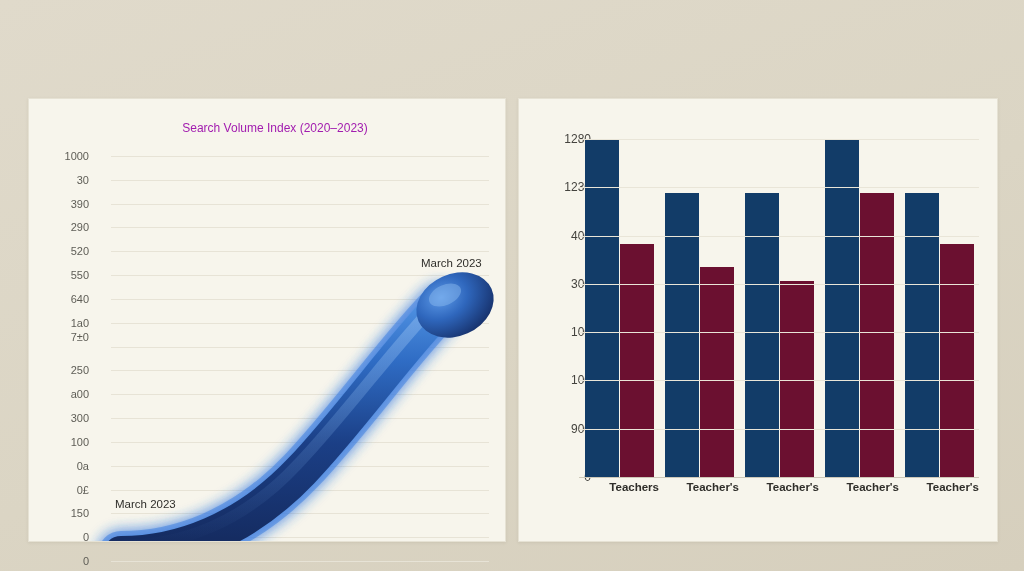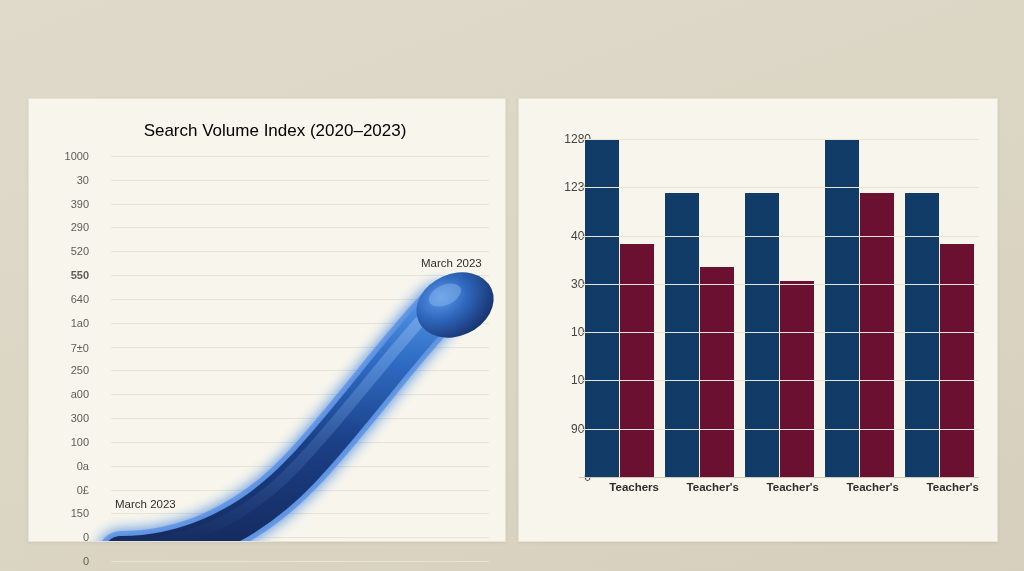--- a/index.html
+++ b/index.html
@@ -39,22 +39,22 @@
     box-shadow: 0 1px 3px rgba(90,80,60,0.10);
   }
   #panel-left  { left: 28px;  top: 98px; width: 476px; height: 442px; }
   #panel-right { left: 518px; top: 98px; width: 478px; height: 442px; }
 
   
   .line-title {
     position: absolute;
     top: 22px; left: 16px; right: 0;
     text-align: center;
-    font-size: 17px;
-    color: #000000;
+    font-size: 12px;
+    color: #a21caf;
   }
   .lc-plot {
     position: absolute;
     left: 82px; top: 52px;
     width: 378px; height: 322px;
   }
   .lc-grid-line {
     position: absolute;
     left: 0; right: 0;
     height: 1px;
@@ -163,24 +163,24 @@
   <div class="panel" id="panel-left">
 
     <div class="line-title">Search Volume Index (2020–2023)</div>
 
     <div class="lc-ylabels" id="lc-ylabels">
         <div class="lc-ytick" style="top: 57px;">1000</div>
         <div class="lc-ytick" style="top: 80.8235px;">30</div>
         <div class="lc-ytick" style="top: 104.647px;">390</div>
         <div class="lc-ytick" style="top: 128.471px;">290</div>
         <div class="lc-ytick" style="top: 152.294px;">520</div>
-        <div class="lc-ytick" style="top: 176.118px; font-weight: bold;">550</div>
+        <div class="lc-ytick" style="top: 176.118px;">550</div>
         <div class="lc-ytick" style="top: 199.941px;">640</div>
         <div class="lc-ytick" style="top: 223.765px;">1a0</div>
-        <div class="lc-ytick" style="top: 249px; text-align: right;">7±0</div>
+        <div class="lc-ytick" style="top: 238px; text-align: right;">7±0</div>
         <div class="lc-ytick" style="top: 271.412px;">250</div>
         <div class="lc-ytick" style="top: 295.235px;">a00</div>
         <div class="lc-ytick" style="top: 319.059px;">300</div>
         <div class="lc-ytick" style="top: 342.882px;">100</div>
         <div class="lc-ytick" style="top: 366.706px;">0a</div>
         <div class="lc-ytick" style="top: 390.529px;">0£</div>
         <div class="lc-ytick" style="top: 414.353px;">150</div>
         <div class="lc-ytick" style="top: 438.176px;">0</div>
         <div class="lc-ytick" style="top: 462px;">0</div>
       </div>

